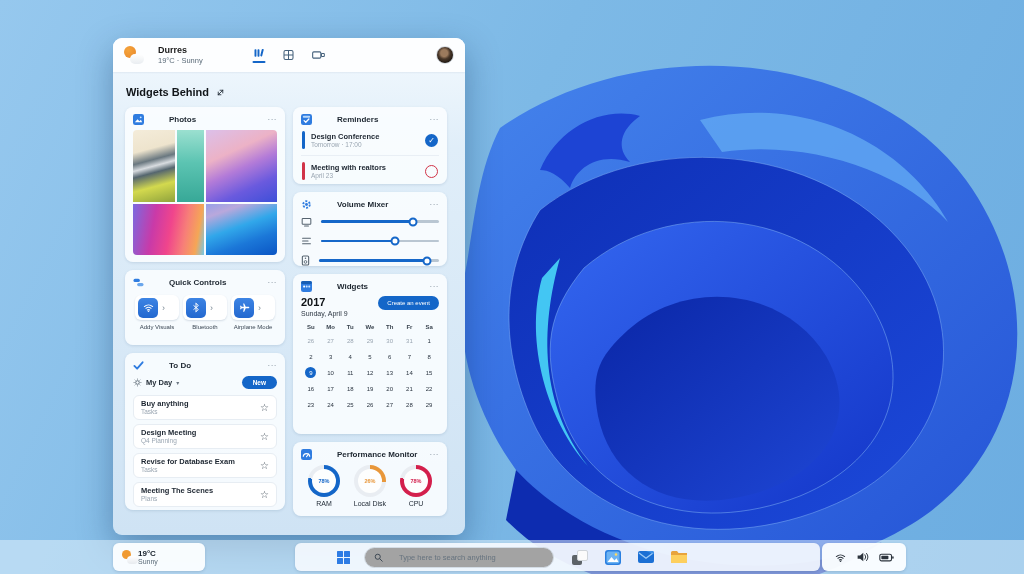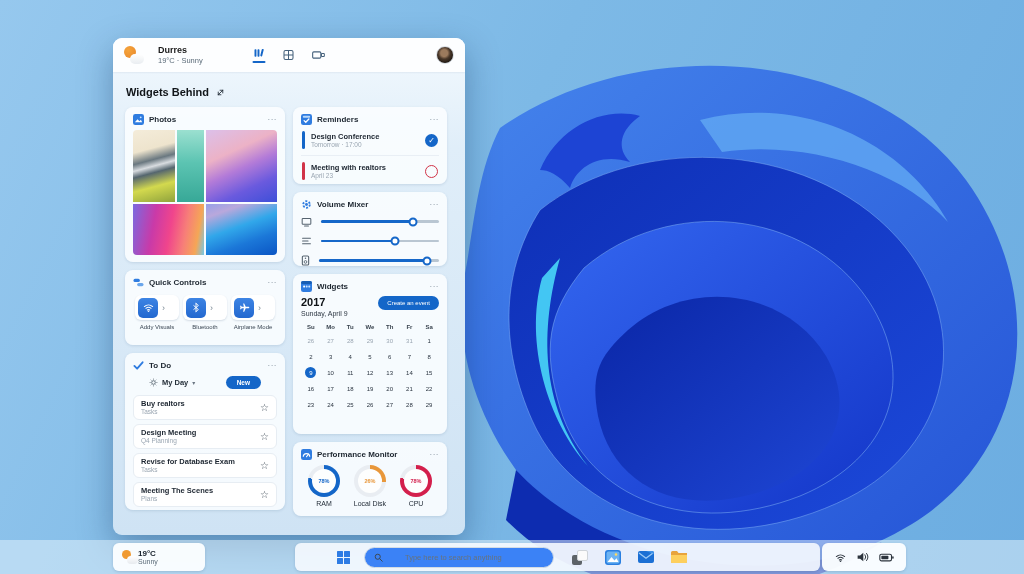--- a/index.html
+++ b/index.html
@@ -45,21 +45,21 @@
 
   .cols { display:flex; gap:8px; padding:0 12px; }
   .col { display:flex; flex-direction:column; gap:8px; }
   .col.left { width:160px; } .col.right { width:154px; }
 
   .card {
     background:rgba(252,254,255,.85); border-radius:8px;
     box-shadow:0 1px 3px rgba(25,60,100,.13); padding:7px 8px;
   }
   .card-h { display:flex; align-items:center; gap:5px; }
-  .card-title { font-size:8px; font-weight:bold; color:#1d2630; }
+  .card-title { font-size:8px; font-weight:bold; color:#1d2630;margin-left:20px; }
   .more { margin-left:auto; color:#8a97a3; font-size:8px; letter-spacing:.5px; cursor:pointer; line-height:6px; }
   .hicon { width:11px; height:11px; display:flex; align-items:center; justify-content:center; }
 
   
   .photos { height:155px; }
   .collage { margin-top:5px; display:grid; grid-template-columns:29% 19% 1fr; grid-template-rows:72px 51px; gap:2px; border-radius:4px; overflow:hidden; }
   .c { width:100%; height:100%; }
   .c-drink { grid-column:1; grid-row:1;
     background:linear-gradient(165deg,#f4ecda 0%,#eee4cd 28%,#6a7880 42%,#d8dce0 50%,#55666f 58%,#d3d94e 75%,#8ea23c 100%); }
   .c-teal { grid-column:2; grid-row:1;
@@ -75,21 +75,21 @@
   .qcard { height:75px; }
   .qc-items { display:flex; justify-content:space-between; margin-top:7px; padding:0 1px; }
   .qc-item { display:flex; flex-direction:column; align-items:center; width:46px; }
   .qc-pill { width:44px; height:25px; background:#fff; border-radius:6px; box-shadow:0 1px 2px rgba(30,60,100,.16); display:flex; align-items:center; padding:0 3px; gap:4px; cursor:pointer; }
   .qc-sq { width:20px; height:20px; border-radius:5px; background:linear-gradient(180deg,#3d84e4,#2368cf); color:#fff; display:flex; align-items:center; justify-content:center; font-size:9px; }
   .qc-chev { color:#7a8894; font-size:9px; }
   .qc-label { margin-top:4px; font-size:6px; color:#3b4754; text-align:center; white-space:nowrap; }
 
   
   .todo { height:157px; }
-  .myday-row { display:flex; align-items:center; gap:4px; margin:5px 16px 6px; }
+  .myday-row { display:flex; align-items:center; gap:4px; margin:5px 0 6px; }
   .myday { font-size:7.5px; font-weight:bold; color:#26303a; }
   .chev-down { font-size:6px; color:#6a7682; }
   .new-btn { margin-left:auto; background:#1466c8; color:#fff; font-size:6.5px; font-weight:bold; padding:3px 11px; border-radius:9px; border:none; cursor:pointer; }
   .tasks { display:flex; flex-direction:column; gap:4px; }
   .task { background:#fff; border:1px solid #e7edf3; border-radius:6px; height:25px; padding:3px 7px; display:flex; align-items:center; justify-content:space-between; cursor:pointer; }
   .task-t { font-size:7.5px; font-weight:bold; color:#1c2530; line-height:9px; }
   .task-s { font-size:6.5px; color:#9aa6b2; line-height:8px; }
   .star { font-size:10px; color:#46525e; cursor:pointer; }
 
   
@@ -134,21 +134,21 @@
   .tb-chip { position:absolute; top:3px; height:28px; background:rgba(252,254,255,.95); border-radius:6px; box-shadow:0 1px 3px rgba(25,60,100,.18); display:flex; align-items:center; }
   .tb-weather { left:113px; width:92px; padding:0 9px; cursor:pointer; }
   .tb-temp { font-size:8px; font-weight:bold; color:#16202a; line-height:9px; }
   .tb-cond { font-size:7px; color:#5b6b79; line-height:8px; }
   .twicon { position:relative; width:16px; height:16px; }
   .twicon .sun { position:absolute; left:0; top:1px; width:9px; height:9px; border-radius:50%; background:#f09a32; }
   .twicon .cloud { position:absolute; right:0; bottom:1px; width:11px; height:8px; border-radius:5px; background:linear-gradient(180deg,#fff,#e7ebef); }
   .tb-center { left:295px; width:525px; gap:14px; padding:0 14px; background:rgba(247,251,255,.88); }
   .start { margin-left:28px; display:grid; grid-template-columns:6px 6px; grid-template-rows:6px 6px; gap:1px; cursor:pointer; }
   .start i { background:#2e7ce4; border-radius:.5px; }
-  .search { display:flex; align-items:center; gap:22px; background:#3b82f6; border:1px solid #d3dce5; border-radius:12px; height:21px; width:190px; padding:0 9px; }
+  .search { display:flex; align-items:center; gap:16px; background:#a3a3a3; border:1px solid #d3dce5; border-radius:12px; height:21px; width:190px; padding:0 9px; }
   .search input { border:none; outline:none; background:transparent; font-size:7.5px; color:#333; width:100%; font-family:"Liberation Sans",sans-serif; }
   .search input::placeholder { color:#66737f; }
   .tb-apps { display:flex; gap:17px; align-items:center; margin-left:4px; }
   .tb-app { cursor:pointer; display:flex; }
   .tb-tray { left:822px; width:84px; justify-content:center; gap:10px; cursor:pointer; color:#2b333c; }
 </style>
 </head>
 <body>
 
 <svg class="bloom" width="1024" height="574" viewBox="0 0 1024 574">
@@ -320,21 +320,21 @@
                 <path d="M6 .8v1.4M6 9.8v1.4M.8 6h1.4M9.8 6h1.4M2.3 2.3l1 1M8.7 8.7l1 1M9.7 2.3l-1 1M3.3 8.7l-1 1" stroke="#55636f" stroke-width="1"></path>
               </svg>
           </span>
           <span class="myday">My Day</span>
           <span class="chev-down">▾</span>
           <button class="new-btn">New</button>
         </div>
         <div class="tasks">
             <div class="task">
        <div>
-         <div class="task-t">Buy realtors</div>
+         <div class="task-t">Buy anything</div>
          <div class="task-s">Tasks</div>
        </div>
        <span class="star">☆</span>
      </div>
             <div class="task">
        <div>
          <div class="task-t">Design Meeting</div>
          <div class="task-s">Q4 Planning</div>
        </div>
        <span class="star">☆</span>

